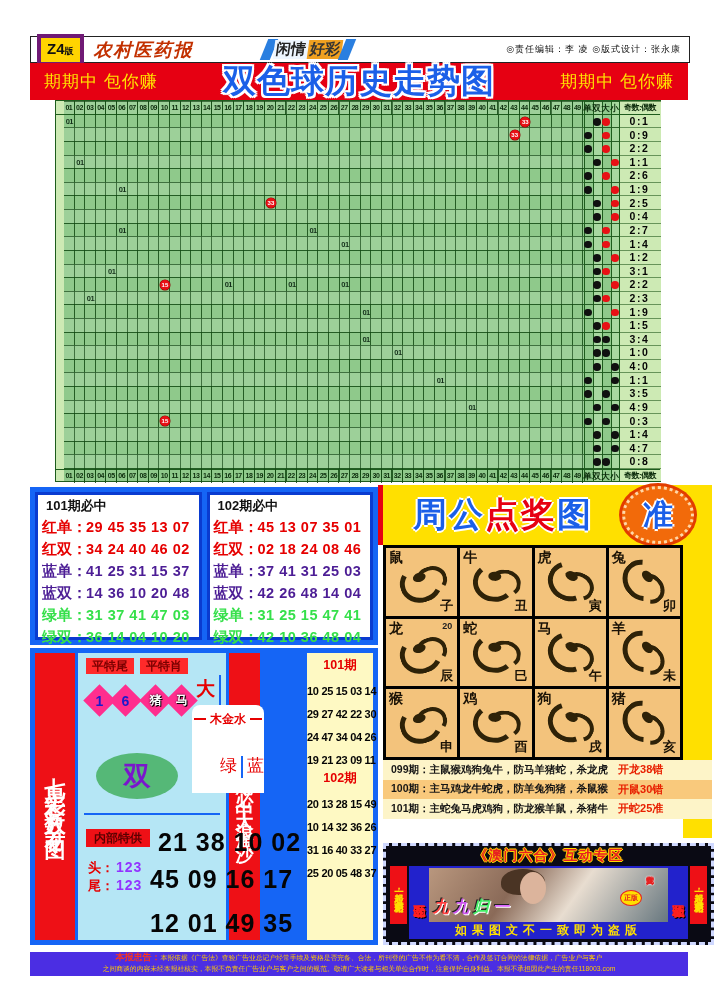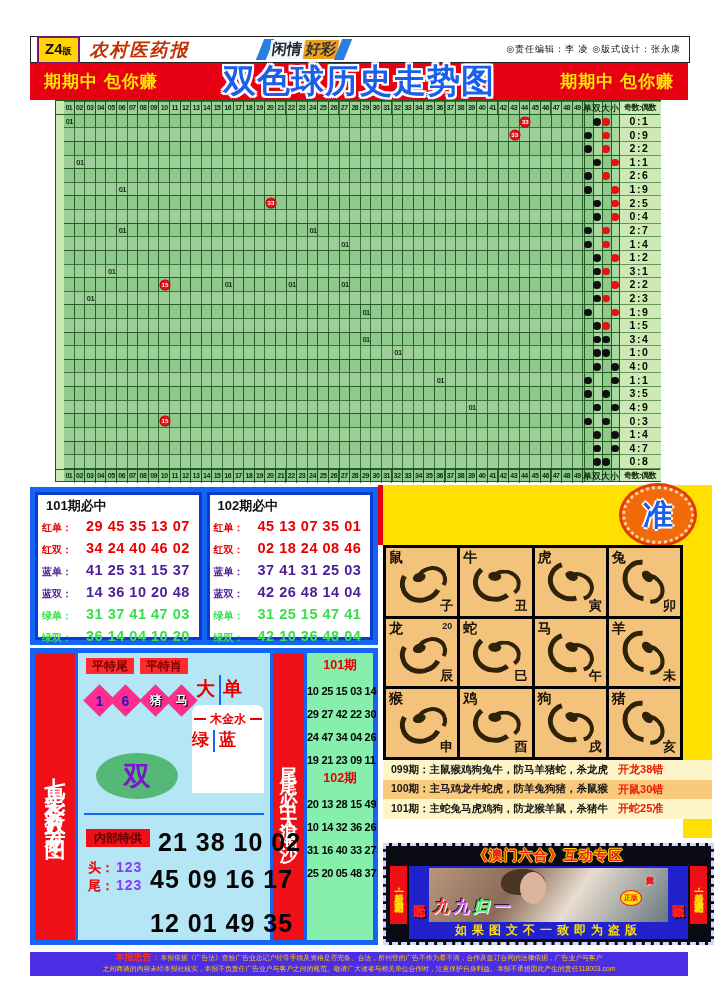--- a/index.html
+++ b/index.html
@@ -4,32 +4,32 @@
 <style>
   html,body{margin:0;padding:0;background:#fff;}
   .page{position:relative;width:714px;height:1008px;background:#fff;overflow:hidden;
         font-family:"Liberation Sans","DejaVu Sans",sans-serif;}
   .abs{position:absolute;}
 
   
   .hdr{left:30px;top:36px;width:658px;height:25px;border:1px solid #222;background:#fff;
        display:flex;align-items:center;}
   .hdr-ed{background:#ffd400;color:#111;font-weight:bold;font-size:15px;padding:1px 6px;margin-left:6px;
-          border:2px solid #701a75;line-height:19px;}
+          border:4px solid #701a75;line-height:19px;}
   .hdr-ed small{font-size:9px;}
   .hdr-paper{color:#c23000;font-weight:bold;font-style:italic;font-size:18px;margin-left:10px;letter-spacing:2px;}
   .hdr-center{margin-left:70px;display:flex;align-items:center;height:21px;}
   .hdr-center .sl{width:10px;height:21px;background:#2a7fe0;transform:skewX(-22deg);}
   .hdr-center .xq{font-size:15px;font-weight:bold;color:#222;background:#eef6ff;padding:0 2px;transform:skewX(-8deg);}
   .hdr-center .hc{font-size:15px;font-weight:bold;color:#333;background:#f0a020;padding:0 2px;transform:skewX(-8deg);}
   .hdr-credits{margin-left:auto;margin-right:8px;font-size:9px;color:#111;letter-spacing:1px;}
 
   
   .banner{left:30px;top:63px;width:658px;height:37px;background:#e60012;display:flex;align-items:center;justify-content:space-between;padding:0 14px;box-sizing:border-box;}
-  .banner .side{color:#ffe400;font-weight:bold;font-size:17px;letter-spacing:1px;white-space:nowrap;}
+  .banner .side{color:#ffe400;font-weight:normal;font-size:17px;letter-spacing:1px;white-space:nowrap;}
   .banner .title{color:#1b5fe8;font-weight:bold;font-size:33px;letter-spacing:1px;white-space:nowrap;
     text-shadow:-2px 0 #fff,2px 0 #fff,0 -2px #fff,0 2px #fff,-2px -2px #fff,2px 2px #fff,-2px 2px #fff,2px -2px #fff;}
 
   
   .grid{left:55px;top:100px;width:606px;height:382px;border:1px solid #1d5c1d;box-sizing:border-box;background:#8fc98b;}
   .g-spacer{left:0;top:0;width:8px;height:100%;background:#cdeab4;border-right:1px solid #1d5c1d;}
   .g-numarea{left:8px;top:0;width:520px;height:100%;background-color:#8fc98b;
     background-image:
       repeating-linear-gradient(0deg, rgba(255,255,255,.12) 0 13.615px, rgba(0,0,0,0) 13.615px 27.23px),
       repeating-linear-gradient(90deg, rgba(0,0,0,0) 0 9.6px, rgba(18,74,18,.85) 9.6px 10.6px),
@@ -56,21 +56,21 @@
   .gdot.black{background:#101010;}
   .gdot.red{background:#e81015;}
   .gratio{position:absolute;width:42px;height:13.6px;font-size:10.5px;font-weight:bold;color:#050505;
           text-align:center;line-height:13.6px;letter-spacing:1.5px;}
 
   
   .picks-wrap{left:30px;top:487px;width:348px;height:158px;background:#1565f5;display:flex;gap:5px;padding:5px;box-sizing:border-box;}
   .pbox{flex:1;background:#fff;border:3px solid #0a3bd0;box-sizing:border-box;padding:2px 4px;}
   .ptitle{font-size:13px;font-weight:bold;color:#111;margin:0 0 1px 4px;}
   .prow{display:flex;align-items:baseline;line-height:21px;white-space:nowrap;}
-  .plabel{font-size:10px;font-weight:bold;width:44px;}
+  .plabel{font-size:15px;font-weight:bold;width:44px;}
   .pnums{font-size:14.5px;font-weight:bold;letter-spacing:0.5px;}
   .c-red{color:#e60000;} .c-blue{color:#4c1d95;} .c-green{color:#35e04a;}
 
   
   .zg-rededge{left:378px;top:485px;width:5px;height:60px;background:#e60012;}
   .zg-titlebar{left:383px;top:485px;width:329px;height:60px;background:#ffe000;display:flex;align-items:center;}
   .zg-title{margin-left:30px;font-size:34px;font-weight:bold;letter-spacing:2px;white-space:nowrap;
     text-shadow:-2px 0 #fff,2px 0 #fff,0 -2px #fff,0 2px #fff;}
   .zg-title .blue{color:#1b5fe8;} .zg-title .red{color:#e60012;}
   .zg-badge{margin-left:auto;margin-right:18px;width:66px;height:52px;background:#f26a0a;border-radius:50%;
@@ -110,32 +110,32 @@
            display:flex;align-items:center;justify-content:center;}
   .diamond span{transform:rotate(-45deg);font-weight:bold;}
   .d-num{color:#1a1acc;font-size:14px;}
   .d-zod{color:#fff;font-size:12px;text-shadow:0 0 2px #000,1px 1px 0 #000;}
   .dadan{position:absolute;left:118px;top:22px;font-size:19px;font-weight:bold;color:#e60000;letter-spacing:2px;}
   .dadan .vl{display:inline-block;width:2px;height:30px;background:#1565f5;vertical-align:middle;margin:0 2px;}
   .wjsbox{position:absolute;left:114px;top:52px;width:72px;height:88px;background:#fff;border-radius:8px 8px 0 0;}
   .wjs-top{margin-top:6px;text-align:center;font-size:12px;font-weight:bold;color:#e60000;position:relative;}
   .wjs-top:before,.wjs-top:after{content:"";position:absolute;top:7px;width:12px;height:2px;background:#e60000;}
   .wjs-top:before{left:2px;} .wjs-top:after{right:2px;}
-  .lvlan{text-align:left;font-size:17px;font-weight:bold;color:#e60000;}
+  .lvlan{margin-top:26px;text-align:right;font-size:17px;font-weight:normal;color:#e60000;}
   .lvlan .vl{display:inline-block;width:2px;height:22px;background:#1565f5;vertical-align:middle;margin:0 4px;}
   .shuang-ell{position:absolute;left:18px;top:100px;width:82px;height:46px;background:#55b877;border-radius:50%;
               display:flex;align-items:center;justify-content:center;}
   .shuang-ell span{color:#7a16cc;font-size:27px;font-weight:bold;}
   .qx-hr{position:absolute;left:6px;right:6px;top:160px;height:2px;background:#1565f5;}
   .neibu{position:absolute;left:8px;top:176px;width:64px;height:18px;background:#ee1016;color:#5a0000;
          font-size:12px;font-weight:bold;text-align:center;line-height:18px;}
   .bignums{position:absolute;font-size:25px;font-weight:bold;color:#050505;letter-spacing:1px;white-space:nowrap;}
   .touwei{position:absolute;left:10px;font-size:13px;font-weight:bold;color:#e60000;}
   .touwei b{color:#9333ff;font-size:14px;letter-spacing:1px;margin-left:2px;}
-  .ww-col{position:relative;width:66px;background:#86efac;}
+  .ww-col{position:relative;width:66px;background:#fef9c3;margin-left:44px;}
   .ww-label{font-size:12.5px;font-weight:bold;color:#e60000;text-align:center;margin-top:4px;}
   .ww-row{font-size:11px;font-weight:bold;color:#050505;text-align:center;margin-top:11px;white-space:nowrap;letter-spacing:-0.3px;}
 
   
   .macau{left:383px;top:843px;width:331px;height:102px;background:#0a0a14;border:3px dashed #cfd8ff;box-sizing:border-box;}
   .mc-title{text-align:center;font-size:14px;font-weight:bold;color:#e62020;letter-spacing:1px;margin-top:1px;
     text-shadow:-1px 0 #ffd800,1px 0 #ffd800,0 -1px #ffd800,0 1px #ffd800;}
   .mc-mid{position:absolute;left:4px;right:4px;top:20px;height:58px;display:flex;gap:2px;}
   .mc-outer{width:17px;background:#ee1016;color:#ffe000;font-weight:bold;font-size:9.5px;
             writing-mode:vertical-rl;text-orientation:upright;display:flex;align-items:center;justify-content:center;}
@@ -470,20 +470,21 @@
           <div class="prow">
             <span class="plabel c-green">绿双：</span>
             <span class="pnums c-green">42 10 36 48 04</span>
           </div>
         </div>
     </div>
   </div>
 
   <div class="abs zg-rededge"></div>
   <div class="abs zg-titlebar">
+    <span class="zg-title" id="zg-title"><span class="blue">周</span><span class="blue">公</span><span class="red">点</span><span class="red">奖</span><span class="blue">图</span></span>
     <span class="zg-badge">
         <span>准</span>
       </span>
   </div>
   <div class="abs zodiac" id="zodiac-grid">
       <div class="zcell">
         <div class="ink" style="transform: rotate(-18deg);">
           <i class="s1"></i>
           <i class="s2"></i>
           <i class="s3"></i>

